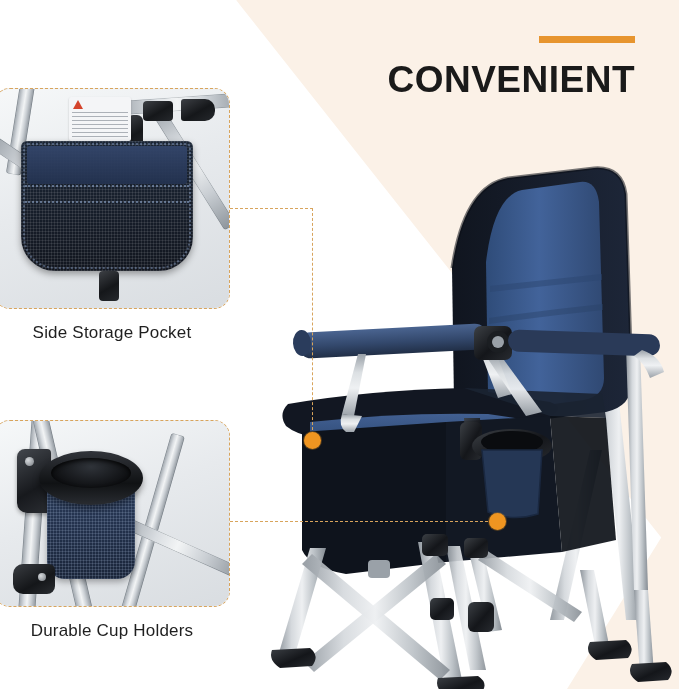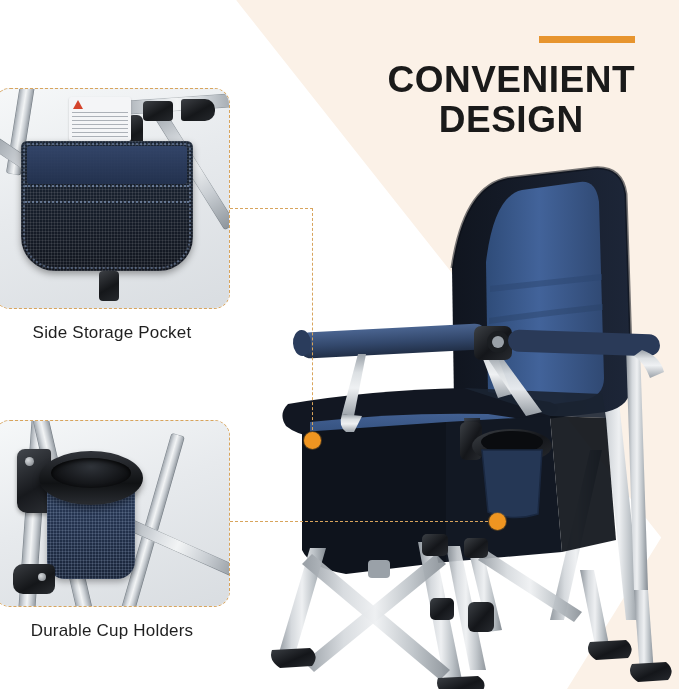--- a/index.html
+++ b/index.html
@@ -45,21 +45,21 @@
     background: #fbf1e7;
     clip-path: polygon(100% 0, 100% 100%, 8px 100%);
   }
 
   
   .heading-block {
     position: absolute;
     top: 36px;
     right: 44px;
     z-index: 6;
-    text-align: center;
+    text-align: left;
   }
   .accent-bar {
     width: 96px;
     height: 7px;
     background: #e7952f;
     margin-left: auto;
     margin-bottom: 19px;
   }
   .title-line {
     font-size: 37px;
@@ -289,21 +289,20 @@
 
   <div class="bg-layer">
     <div class="bg-cream-top"></div>
     <div class="bg-white-wedge"></div>
     <div class="bg-cream-br"></div>
   </div>
 
   <div class="heading-block">
     <div class="accent-bar"></div>
     <div class="title-line">CONVENIENT</div>
-    <div class="title-line second">DESIGN</div>
   </div>
 
   <div class="leader leader-h leader-top-h"></div>
   <div class="leader leader-v leader-top-v"></div>
   <div class="leader-dot leader-top-dot"></div>
 
   <div class="leader leader-h leader-bot-h"></div>
   <div class="leader-dot leader-bot-dot"></div>
 
   <div class="callout" id="callout-pocket">

